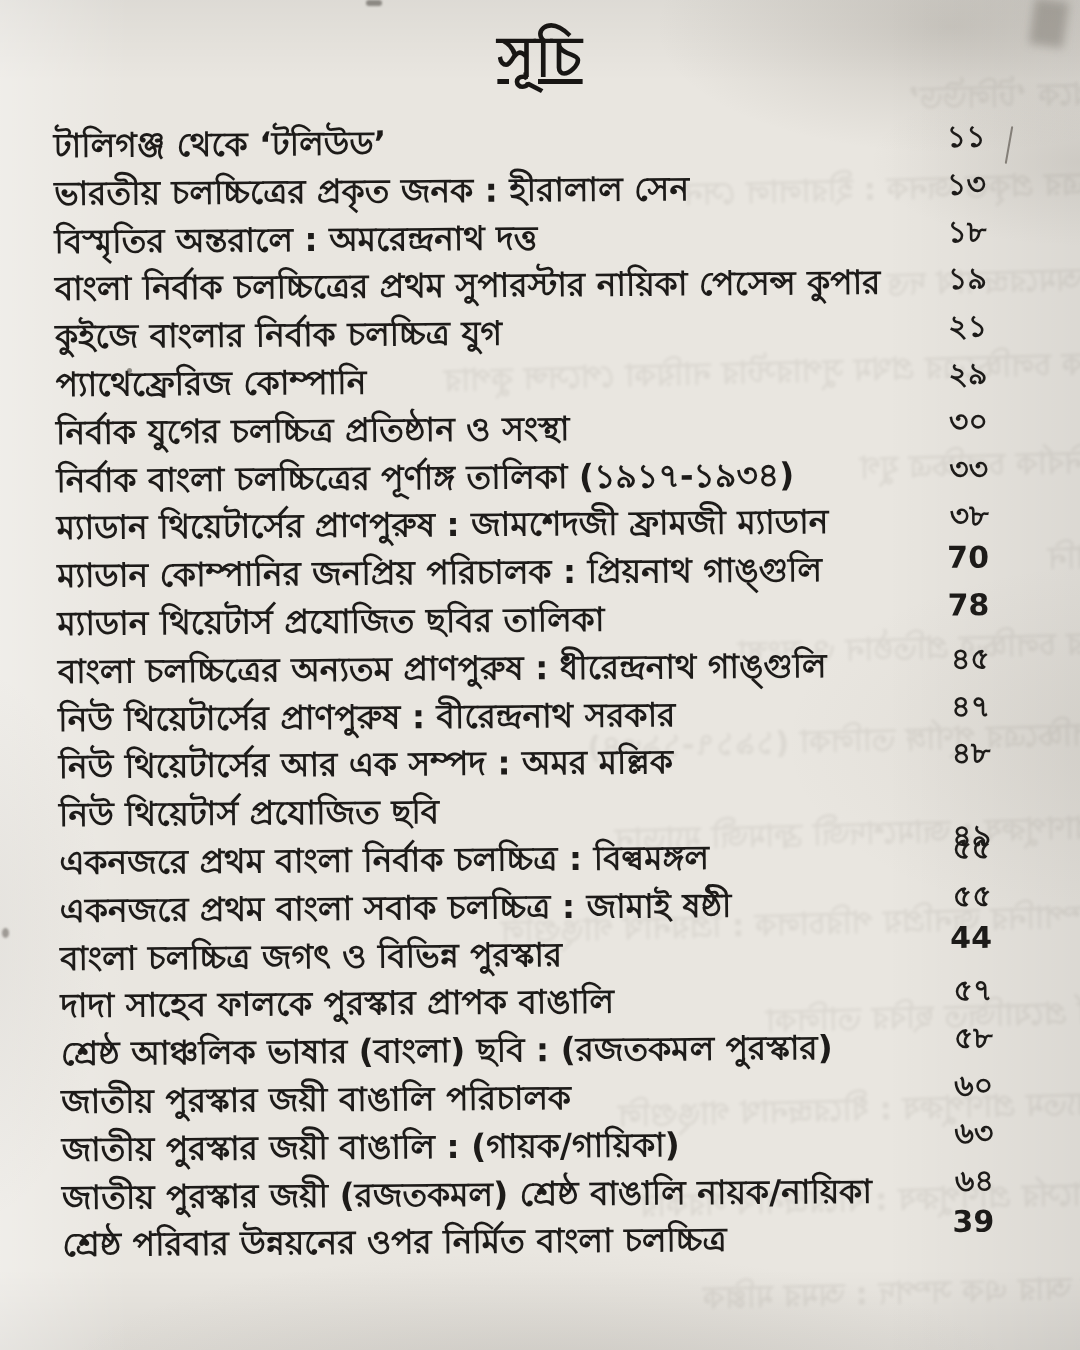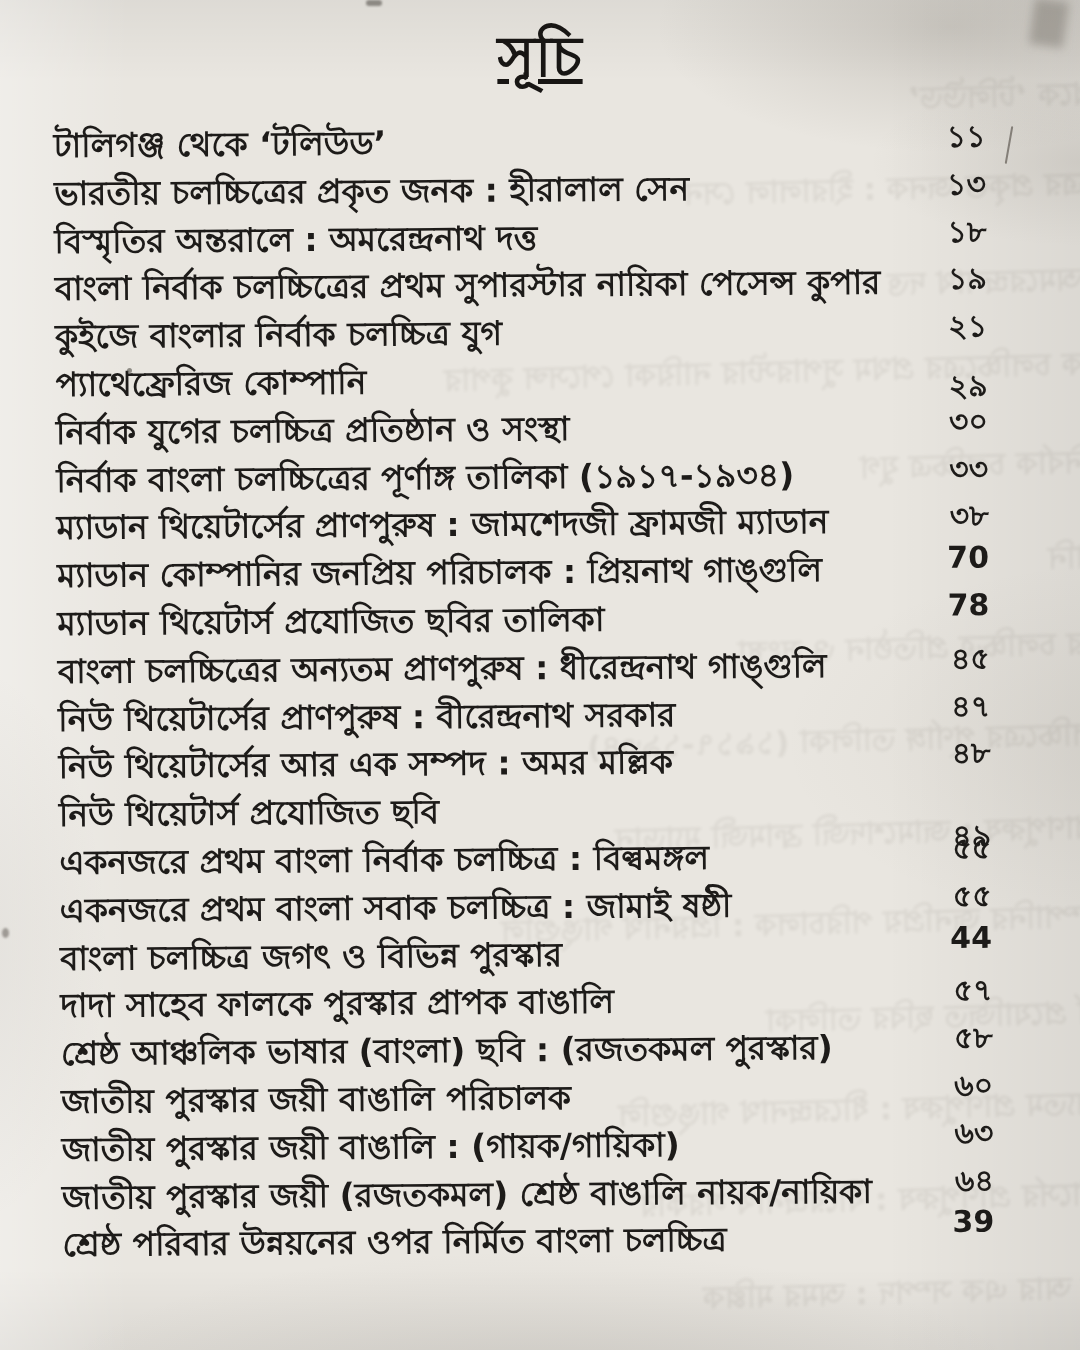--- a/index.html
+++ b/index.html
@@ -176,21 +176,21 @@
       <div class="toc-row">
         <span class="toc-entry-title">বাংলা নির্বাক চলচ্চিত্রের প্রথম সুপারস্টার নায়িকা পেসেন্স কুপার</span>
         <span class="toc-entry-page" style="transform: translateY(-1.05px);">১৯</span>
       </div>
       <div class="toc-row">
         <span class="toc-entry-title">কুইজে বাংলার নির্বাক চলচ্চিত্র যুগ</span>
         <span class="toc-entry-page" style="transform: translateY(-1.4px);">২১</span>
       </div>
       <div class="toc-row">
         <span class="toc-entry-title">প্যাথেফ্রেরিজ কোম্পানি</span>
-        <span class="toc-entry-page" style="transform: translateY(-1.75px); margin-top: 12px;">২৯</span>
+        <span class="toc-entry-page" style="transform: translateY(-1.75px);">২৯</span>
       </div>
       <div class="toc-row">
         <span class="toc-entry-title">নির্বাক যুগের চলচ্চিত্র প্রতিষ্ঠান ও সংস্থা</span>
         <span class="toc-entry-page" style="transform: translateY(-2.1px);">৩০</span>
       </div>
       <div class="toc-row">
         <span class="toc-entry-title">নির্বাক বাংলা চলচ্চিত্রের পূর্ণাঙ্গ তালিকা (১৯১৭-১৯৩৪)</span>
         <span class="toc-entry-page" style="transform: translateY(-2.45px);">৩৩</span>
       </div>
       <div class="toc-row">

